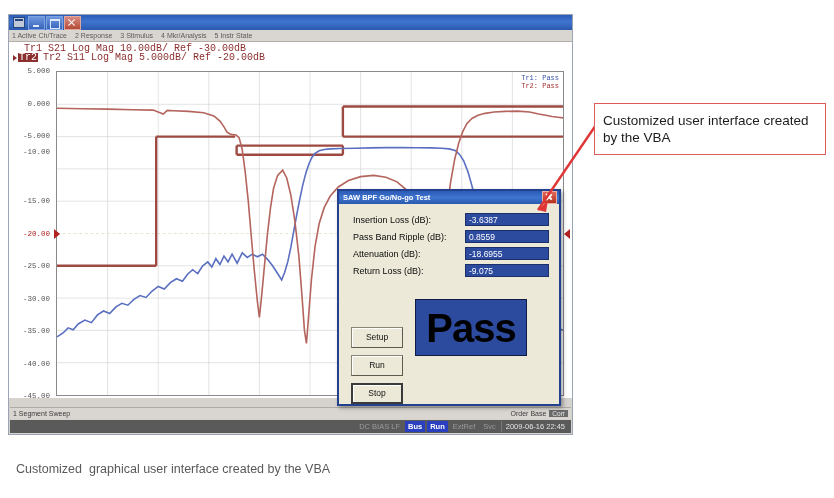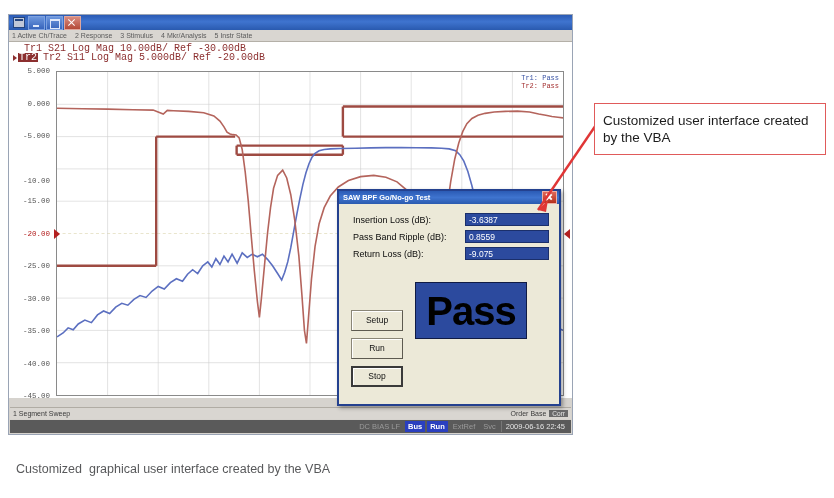--- a/index.html
+++ b/index.html
@@ -227,21 +227,21 @@
       <span class="tr-badge">Tr2</span>
       <span class="spacer"></span><span>Tr2 S11 Log Mag 5.000dB/ Ref -20.00dB</span>
     </div>
   </div>
 
   <div id="graph-wrap">
     <div id="yaxis">
         <div class="ytick" style="top: 8px;">5.000</div>
         <div class="ytick" style="top: 40.5px;">0.000</div>
         <div class="ytick" style="top: 73px;">-5.000</div>
-        <div class="ytick" style="top: 118px;">-10.00</div>
+        <div class="ytick" style="top: 89px;">-10.00</div>
         <div class="ytick" style="top: 138px;">-15.00</div>
         <div class="ytick ref" style="top: 170.5px;">-20.00</div>
         <div class="ytick" style="top: 203px;">-25.00</div>
         <div class="ytick" style="top: 235.5px;">-30.00</div>
         <div class="ytick" style="top: 268px;">-35.00</div>
         <div class="ytick" style="top: 300.5px;">-40.00</div>
         <div class="ytick" style="top: 333px;">-45.00</div>
       </div>
     <div id="plot">
       <svg id="plot-svg" viewBox="0 0 1000 1000" preserveAspectRatio="none">
@@ -317,20 +317,24 @@
     <div id="dlg-fields">
       <div class="field-row">
         <span class="field-label">Insertion Loss (dB):</span>
         <span class="field-value">-3.6387</span>
       </div>
       <div class="field-row">
         <span class="field-label">Pass Band Ripple (dB):</span>
         <span class="field-value">0.8559</span>
       </div>
       <div class="field-row">
+        <span class="field-label">Attenuation (dB):</span>
+        <span class="field-value">-18.6955</span>
+      </div>
+      <div class="field-row">
         <span class="field-label">Return Loss (dB):</span>
         <span class="field-value">-9.075</span>
       </div>
     </div>
 
     <div id="dlg-bottom">
       <div id="dlg-buttons">
         <div class="dlg-btn">Setup</div>
         <div class="dlg-btn">Run</div>
         <div class="dlg-btn focus">Stop</div>

